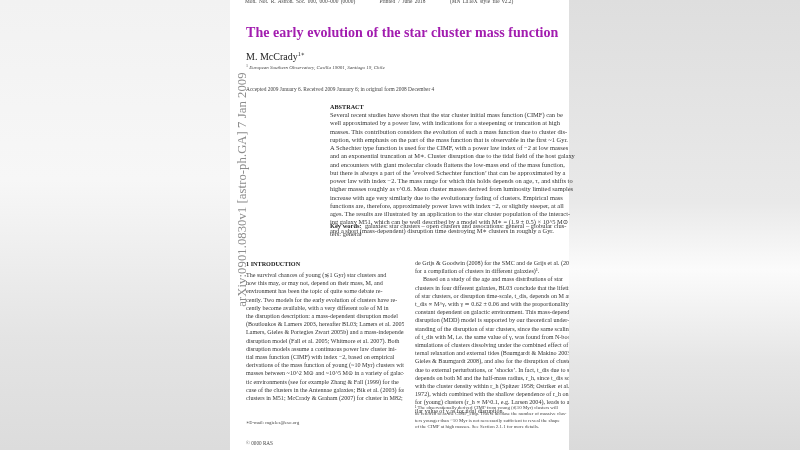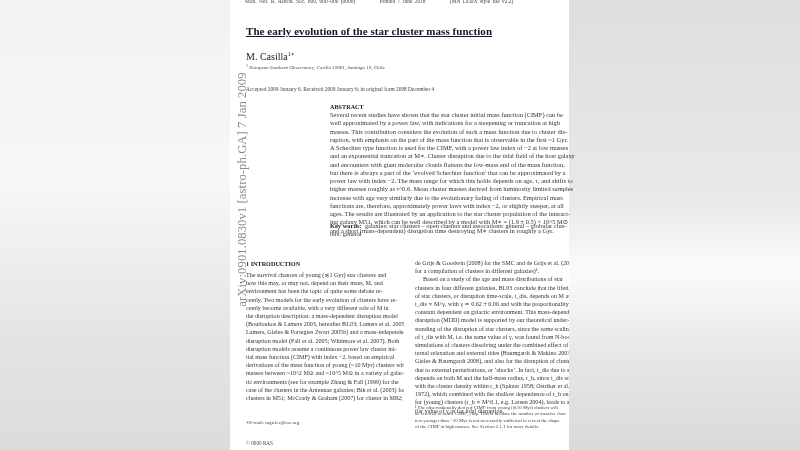--- a/index.html
+++ b/index.html
@@ -13,21 +13,21 @@
     position:absolute; left:569px; top:0; width:231px; height:450px;
     background: linear-gradient(180deg, #dedede 0%, #e9e9e9 45%, #fbfbfb 60%, #e6e6e6 80%, #dadada 100%);
   }
   .page {
     position:absolute; left:230px; top:0; width:339px; height:450px;
     background:#ffffff;
   }
   .abs { position:absolute; white-space:nowrap; }
   .header-line { left:15px; top:-2px; font-size:5.4px; color:#444; word-spacing:1px; }
   .header-line span { margin-right:22px; }
-  .title { left:16px; top:25px; font-size:11px; font-weight:bold; color:#0f172a; letter-spacing:0.05px;text-decoration:underline; }
+  .title { left:16px; top:25px; font-size:14px; font-weight:bold; color:#a21caf; letter-spacing:0.05px; }
   .author { left:16px; top:50px; font-size:10px; color:#222; }
   .author sup { font-size:6px; vertical-align:4px; }
   .affil { left:16px; top:63px; font-size:5px; font-style:italic; color:#444; }
   .affil sup { font-size:4px; vertical-align:2px; font-style:normal; }
   .accepted { left:16px; top:86px; font-size:5.4px; color:#444; }
   .arxiv-stamp {
     position:absolute; left:-116px; top:182px; width:256px; text-align:center;
     transform:rotate(-90deg); transform-origin:center center;
     font-size:12.6px; color:#8c8c8c; letter-spacing:0.1px; white-space:nowrap;
   }
@@ -57,21 +57,21 @@
   <div class="abs header-line">
     <span>Mon. Not. R. Astron. Soc. 000, 000–000 (0000)</span>
     <span>Printed 7 June 2018</span>
     <span>(MN LaTeX style file v2.2)</span>
   </div>
 
   <div class="arxiv-stamp">arXiv:0901.0830v1  [astro-ph.GA]  7 Jan 2009</div>
 
   <div class="abs title">The early evolution of the star cluster mass function</div>
 
-  <div class="abs author"><span>M. Casilla</span><sup>1∗</sup></div>
+  <div class="abs author"><span>M. McCrady</span><sup>1∗</sup></div>
 
   <div class="abs affil"><sup>1</sup> <span>European Southern Observatory, Casilla 19001, Santiago 19, Chile</span></div>
 
   <div class="abs accepted">Accepted 2009 January 6. Received 2009 January 6; in original form 2008 December 4</div>
 
   <div class="abstract">
     <h3>ABSTRACT</h3>
     <span class="line">Several recent studies have shown that the star cluster initial mass function (CIMF) can be</span>
     <span class="line">well approximated by a power law, with indications for a steepening or truncation at high</span>
     <span class="line">masses. This contribution considers the evolution of such a mass function due to cluster dis-</span>

